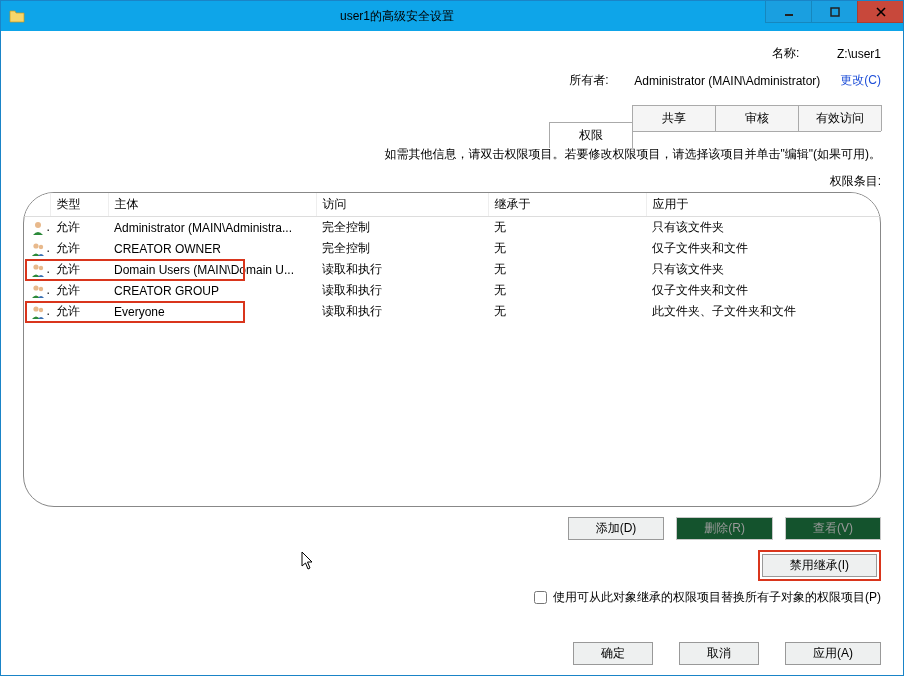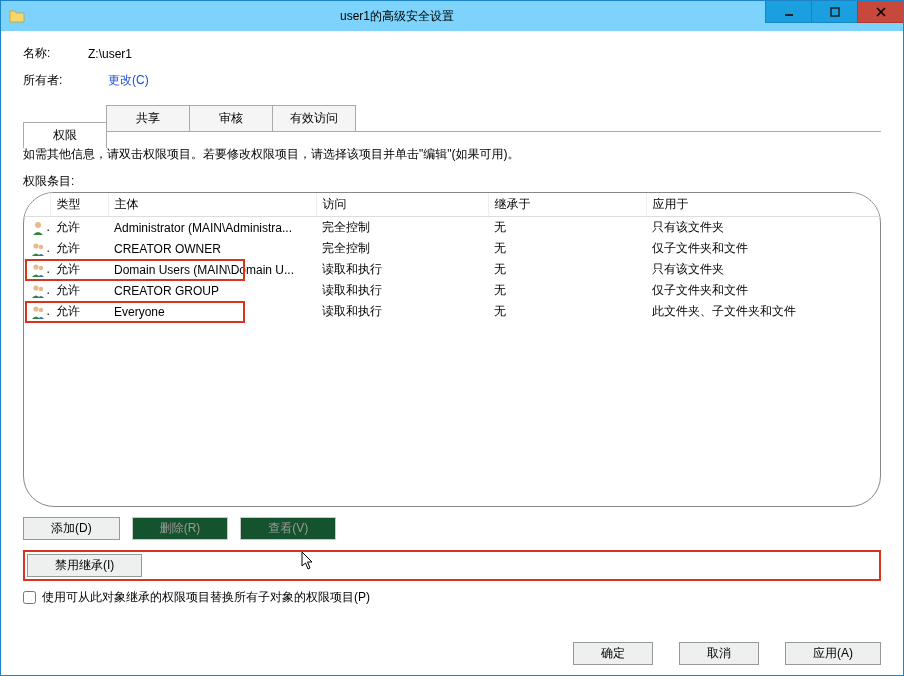--- a/index.html
+++ b/index.html
@@ -13,21 +13,21 @@
   .window {
     width: 904px;
     height: 676px;
     border: 1px solid #1a84c7;
     background: #fff;
     display: flex;
     flex-direction: column;
   }
   .titlebar {
     height: 30px;
-    background: #7dd3fc;
+    background: #0ea5e9;
     display: flex;
     align-items: center;
     color: #000;
   }
   .titlebar .icon-slot {
     width: 24px;
     display: flex;
     align-items: center;
     justify-content: center;
     margin-left: 4px;
@@ -186,20 +186,21 @@
   .footer-btns {
     margin-top: auto;
     padding-top: 14px;
     display: flex;
     justify-content: flex-end;
     gap: 26px;
   }
   .footer-btns .btn { min-width: 76px; }
   .col-content {
     position: relative;
+    align-items: flex-end;
   }
   .cursor {
     position: absolute;
     width: 14px; height: 20px;
     pointer-events: none;
   }
 </style>
 </head>
 <body>
 
@@ -234,20 +235,21 @@
 
   <div class="client col-content">
 
     <div class="row">
       <span class="lbl">名称:</span>
       <span>Z:\user1</span>
     </div>
 
     <div class="row">
       <span class="lbl">所有者:</span>
+      <span>Administrator (MAIN\Administrator)</span>
       <span class="link">更改(C)</span>
     </div>
 
     <div class="tabs" id="tabs">
         <div class="tab active">权限</div>
         <div class="tab">共享</div>
         <div class="tab">审核</div>
         <div class="tab">有效访问</div>
       </div>
 

